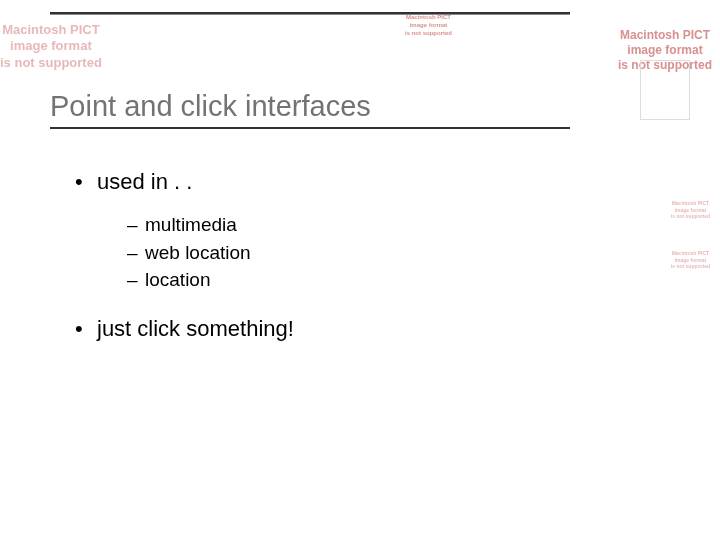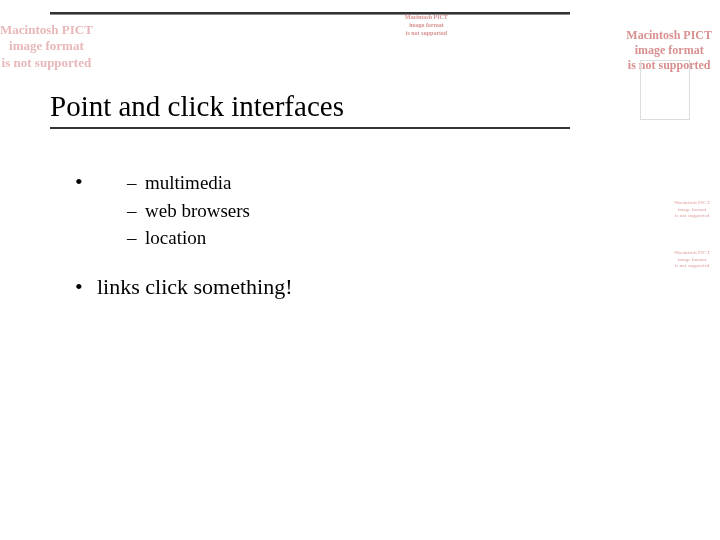--- a/index.html
+++ b/index.html
@@ -1,19 +1,18 @@
 <!DOCTYPE html>
 <html><head>
   <meta charset="utf-8">
   <style>
     * {
       margin: 0;
       padding: 0;
       box-sizing: border-box;
-      font-family: Liberation Serif, serif;
     }
     body {
       width: 720px;
       height: 540px;
       background: #ffffff;
       font-family: Verdana, Geneva, sans-serif;
       position: relative;
     }
     .top-rule {
       position: absolute;
@@ -96,21 +95,21 @@
     }
     .slide-content {
       position: absolute;
       top: 90px;
       left: 50px;
       right: 120px;
     }
     .slide-title {
       font-size: 29px;
       font-weight: normal;
-      color: #000000;
+      color: #737373;
       margin-bottom: 4px;
     }
     .title-underline {
       height: 2px;
       background: #333;
       margin-bottom: 40px;
       width: 520px;
     }
     .bullet-list {
       list-style: none;
@@ -125,21 +124,21 @@
     }
     .bullet-item::before {
       content: "•";
       position: absolute;
       left: 0;
       font-size: 22px;
     }
     .sub-list {
       list-style: none;
       padding-left: 30px;
-      margin-top: 4px;
+      margin-top: 16px;
       margin-bottom: 22px;
     }
     .sub-item {
       font-size: 19px;
       color: #000000;
       line-height: 1.45;
       position: relative;
       padding-left: 18px;
     }
     .sub-item::before {
@@ -185,23 +184,24 @@
   <div>image format</div>
   <div>is not supported</div>
 </div>
 
 <div class="slide-content">
   <h1 class="slide-title">Point and click interfaces</h1>
   <div class="title-underline"></div>
 
   <ul class="bullet-list">
     <li class="bullet-item">
+      <span>used in . .</span>
       <ul class="sub-list">
         <li class="sub-item">multimedia</li>
-        <li class="sub-item">web browsers</li>
+        <li class="sub-item">web location</li>
         <li class="sub-item">location</li>
       </ul>
     </li>
     <li class="bullet-item">
-      <span>links click something!</span>
+      <span>just click something!</span>
     </li>
   </ul>
 </div>
 
 </body></html>

